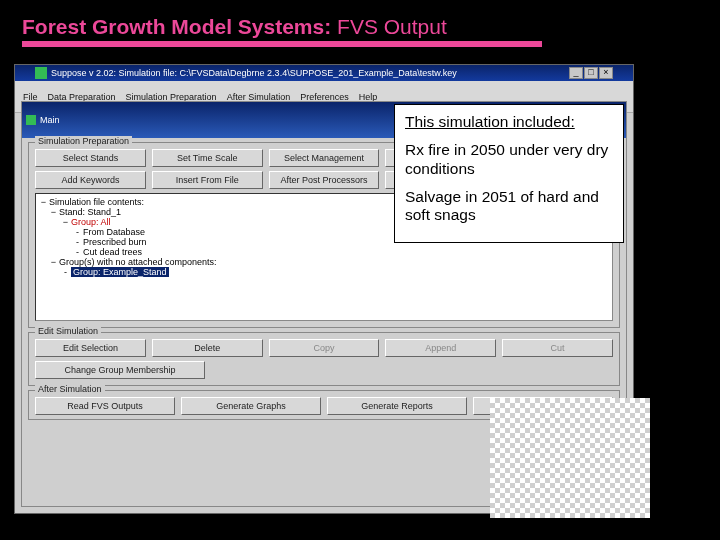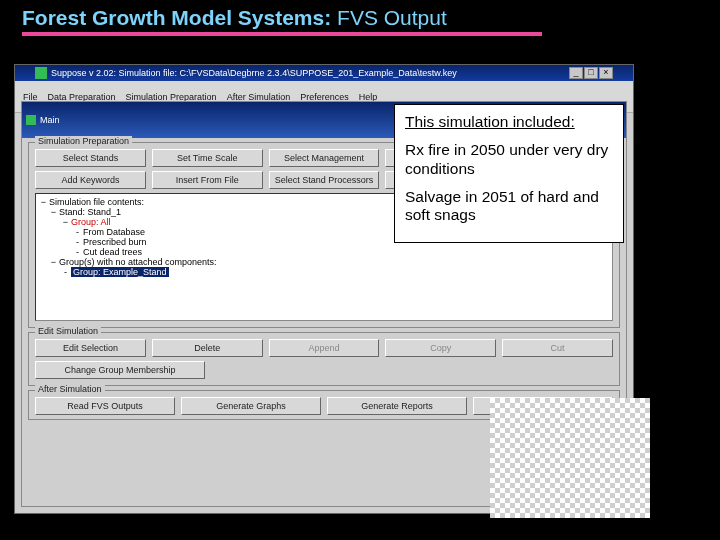--- a/index.html
+++ b/index.html
@@ -4,25 +4,25 @@
 <style>
   * { box-sizing: border-box; margin: 0; padding: 0; }
   html, body { width: 720px; height: 540px; overflow: hidden; }
   body {
     background: #000;
     font-family: Arial, sans-serif;
     position: relative;
   }
   .slide-title {
     position: absolute;
-    top: 6px; left: 22px;
-    color: #7dd3fc;
+    top: 15px; left: 22px;
+    color: #ec4899;
     font-size: 21px;
     font-weight: bold;
-    border-bottom: 4px solid #ec4899;
+    border-bottom: 6px solid #ec4899;
     padding-bottom: 2px;
     width: 520px;
   }
   .slide-title .sub { font-weight: normal; }
   .app-window {
     position: absolute;
     top: 64px; left: 14px;
     width: 620px; height: 450px;
     background: #cfcfcf;
     border: 1px solid #666;
@@ -163,21 +163,21 @@
       <div class="btn-row">
         <div class="w-btn">Select Stands</div>
         <div class="w-btn">Set Time Scale</div>
         <div class="w-btn">Select Management</div>
         <div class="w-btn">Select Outputs</div>
         <div class="w-btn">Select Modifiers</div>
       </div>
       <div class="btn-row">
         <div class="w-btn">Add Keywords</div>
         <div class="w-btn">Insert From File</div>
-        <div class="w-btn">Select Stand Processors</div>
+        <div class="w-btn">After Post Processors</div>
         <div class="w-btn grey-text"></div>
         <div class="w-btn grey-text"></div>
       </div>
       <div class="tree-panel">
         <div class="tree-left">
           <div class="tree-line"><span class="box">−</span><span>Simulation file contents:</span></div>
           <div class="tree-line ind1"><span class="box">−</span><span>Stand: Stand_1</span></div>
           <div class="tree-line ind2"><span class="box">−</span><span class="red">Group: All</span></div>
           <div class="tree-line ind3"><span class="box">-</span><span>From Database</span></div>
           <div class="tree-line ind3"><span class="box">-</span><span>Prescribed burn</span></div>
@@ -190,22 +190,22 @@
           <div class="tree-line">Stand</div>
         </div>
       </div>
     </div>
 
     <div class="groupbox edit-box">
       <div class="legend">Edit Simulation</div>
       <div class="btn-row">
         <div class="w-btn">Edit Selection</div>
         <div class="w-btn">Delete</div>
+        <div class="w-btn grey-text">Copy</div>
         <div class="w-btn grey-text">Append</div>
-        <div class="w-btn grey-text">Copy</div>
         <div class="w-btn grey-text">Cut</div>
       </div>
       <div class="btn-row">
         <div class="w-btn" style="flex:0 0 170px">Change Group Membership</div>
       </div>
     </div>
 
     <div class="groupbox after-box">
       <div class="legend">After Simulation</div>
       <div class="btn-row">

